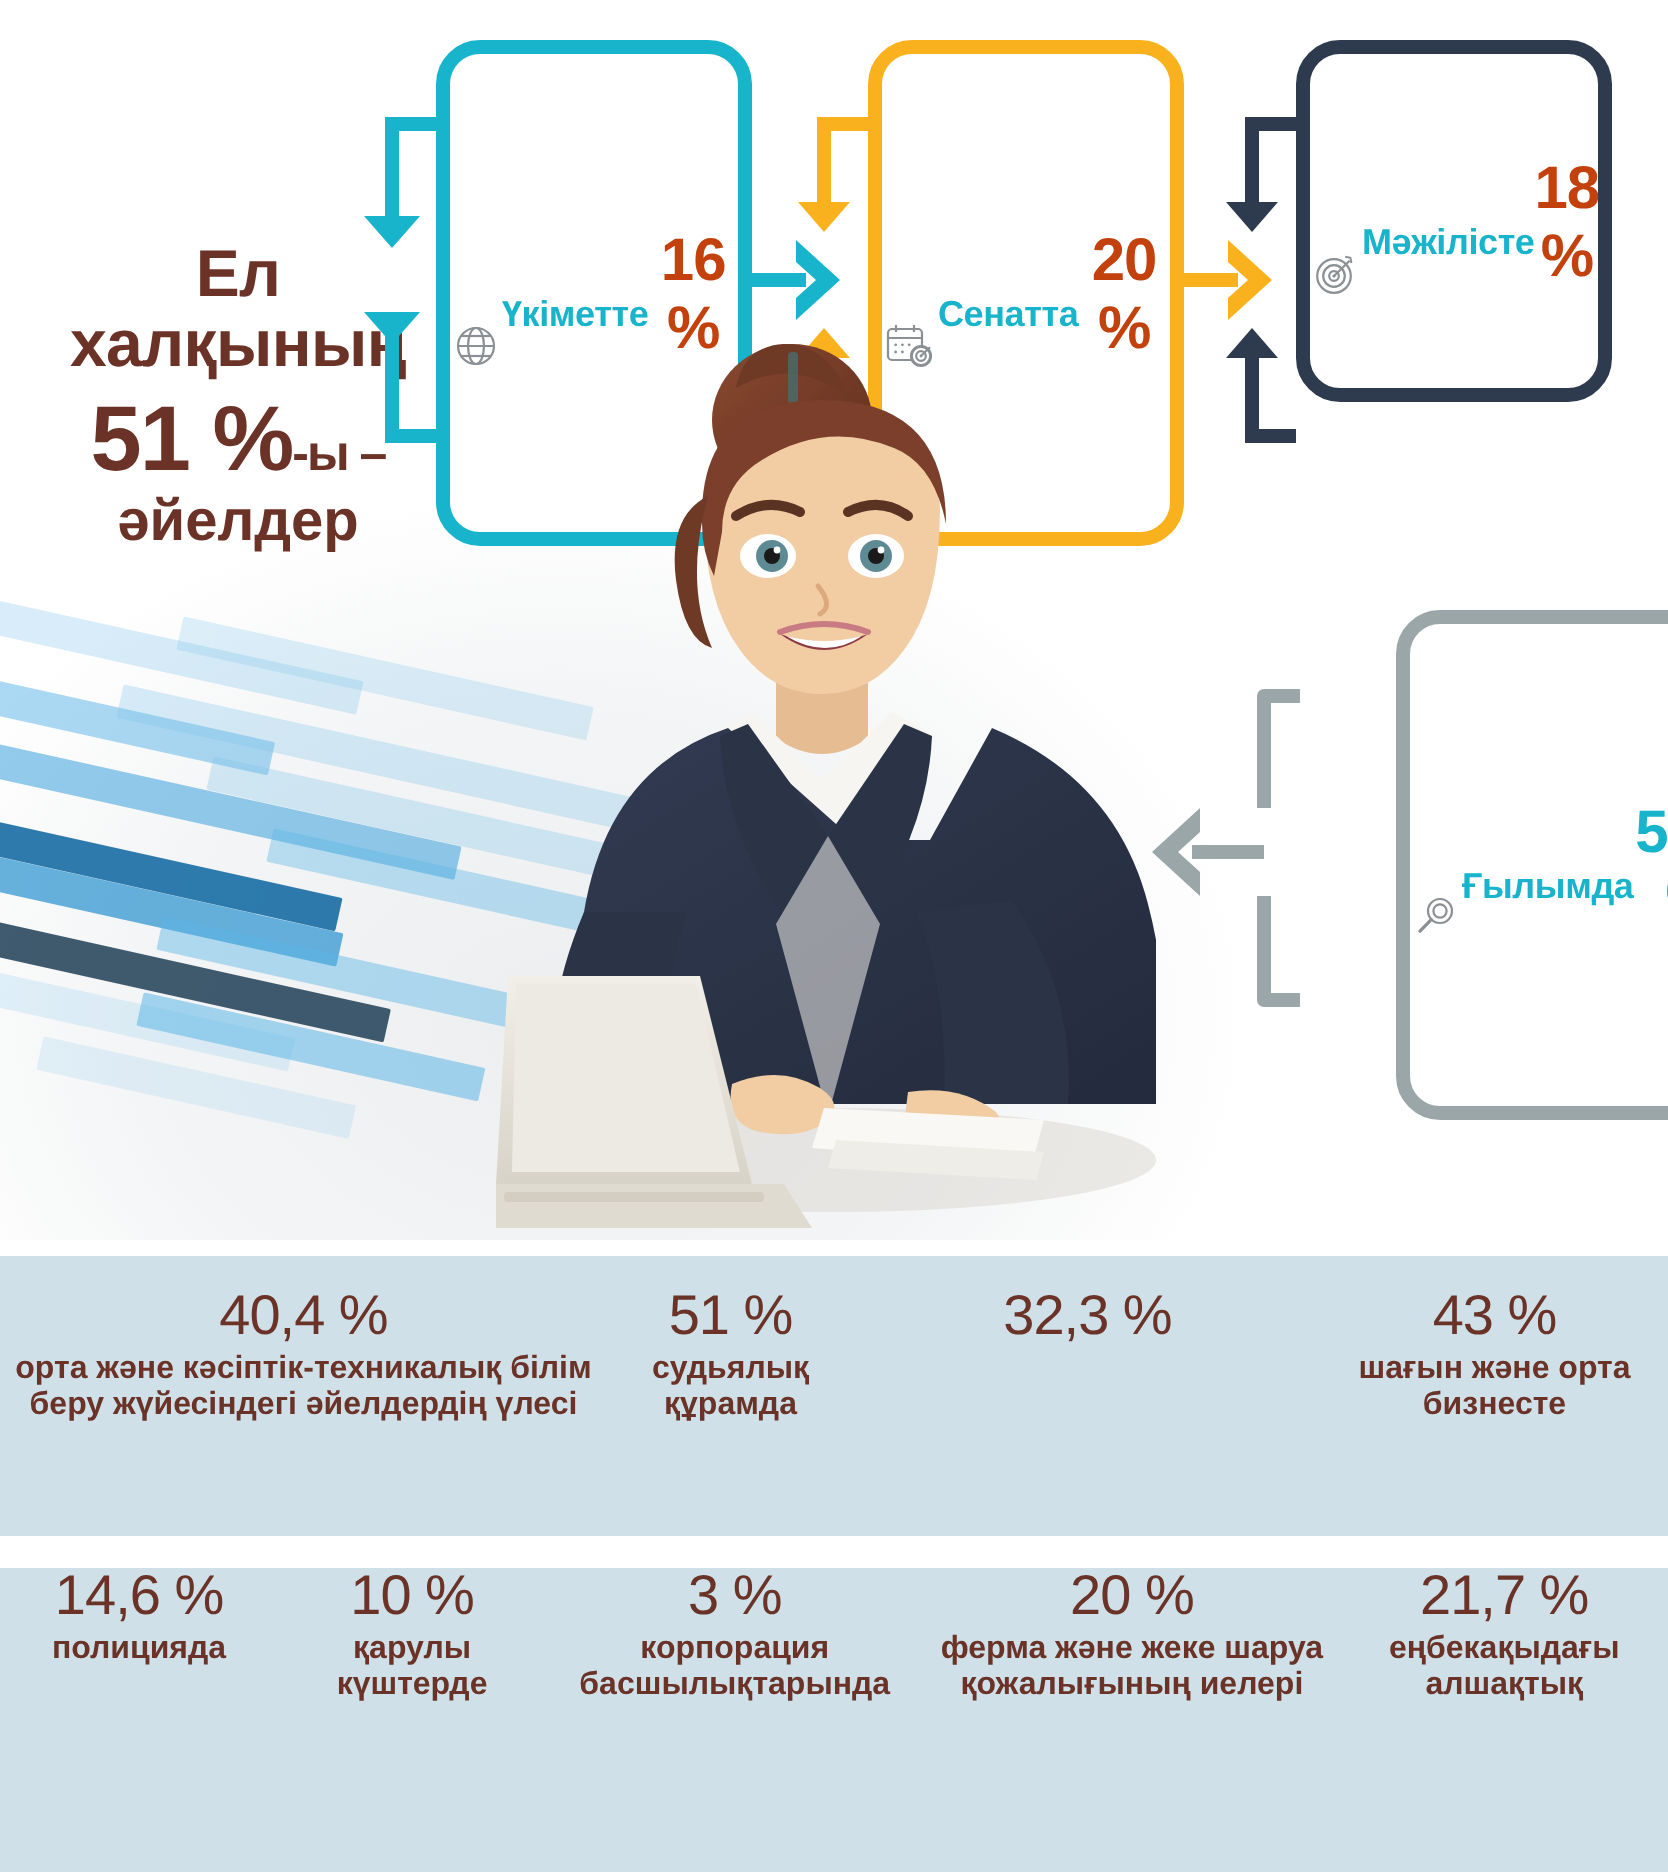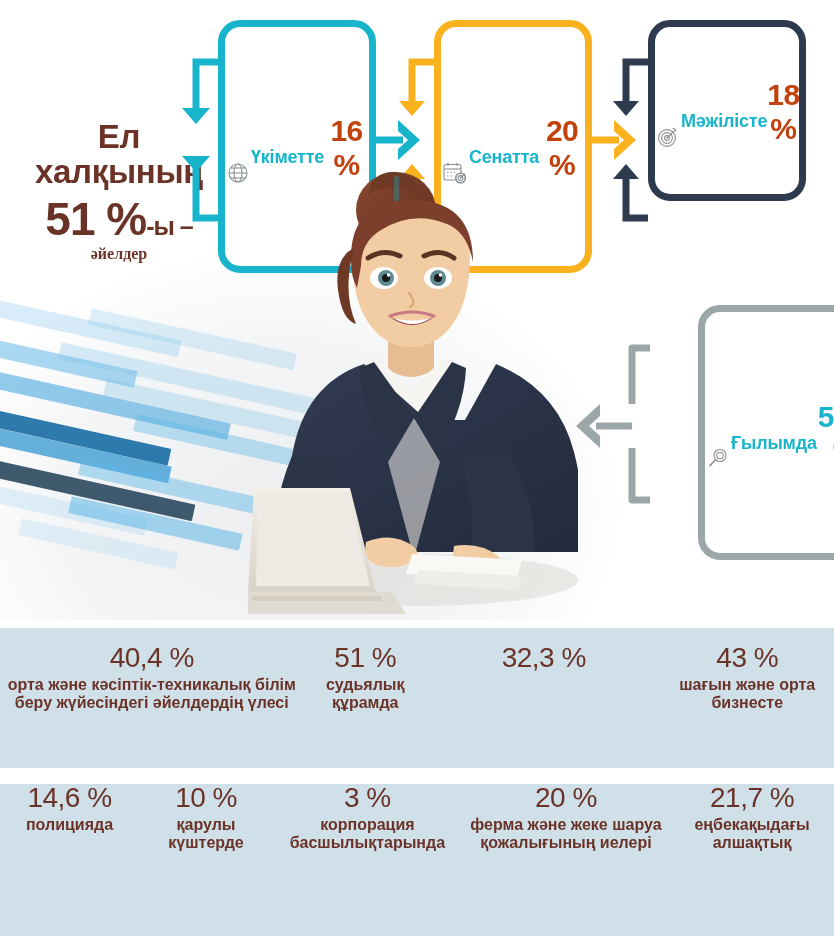--- a/index.html
+++ b/index.html
@@ -26,21 +26,21 @@
   }
 
   
   .headline {
     position:absolute; left:14px; top:120px; width:210px;
     text-align:center; color:#6B3328; line-height:1.05;
   }
   .headline .l1 { font-size:33px; font-weight:bold; letter-spacing:-.3px; }
   .headline .l2 { font-size:46px; font-weight:bold; margin-top:6px; letter-spacing:-1px; white-space:nowrap;}
   .headline .l2 .suf { font-size:25px; }
-  .headline .l3 { font-size:16px; font-weight:bold; margin-top:2px;font-family:Liberation Serif, serif; }
+  .headline .l3 { font-size:29px; font-weight:bold; margin-top:2px; }
 
   
   .fbox {
     position:absolute; background:#fff; border-style:solid; border-radius:22px;
     display:flex; flex-direction:row; align-items:center;
   }
   .fbox .ico { margin-top:52px; height:26px; display:flex; align-items:center; justify-content:center; }
   .fbox .ico svg { display:block; }
   .fbox .cap {
     margin-top:22px; font-size:18px; font-weight:bold; color:#18B4CC; text-align:center;

